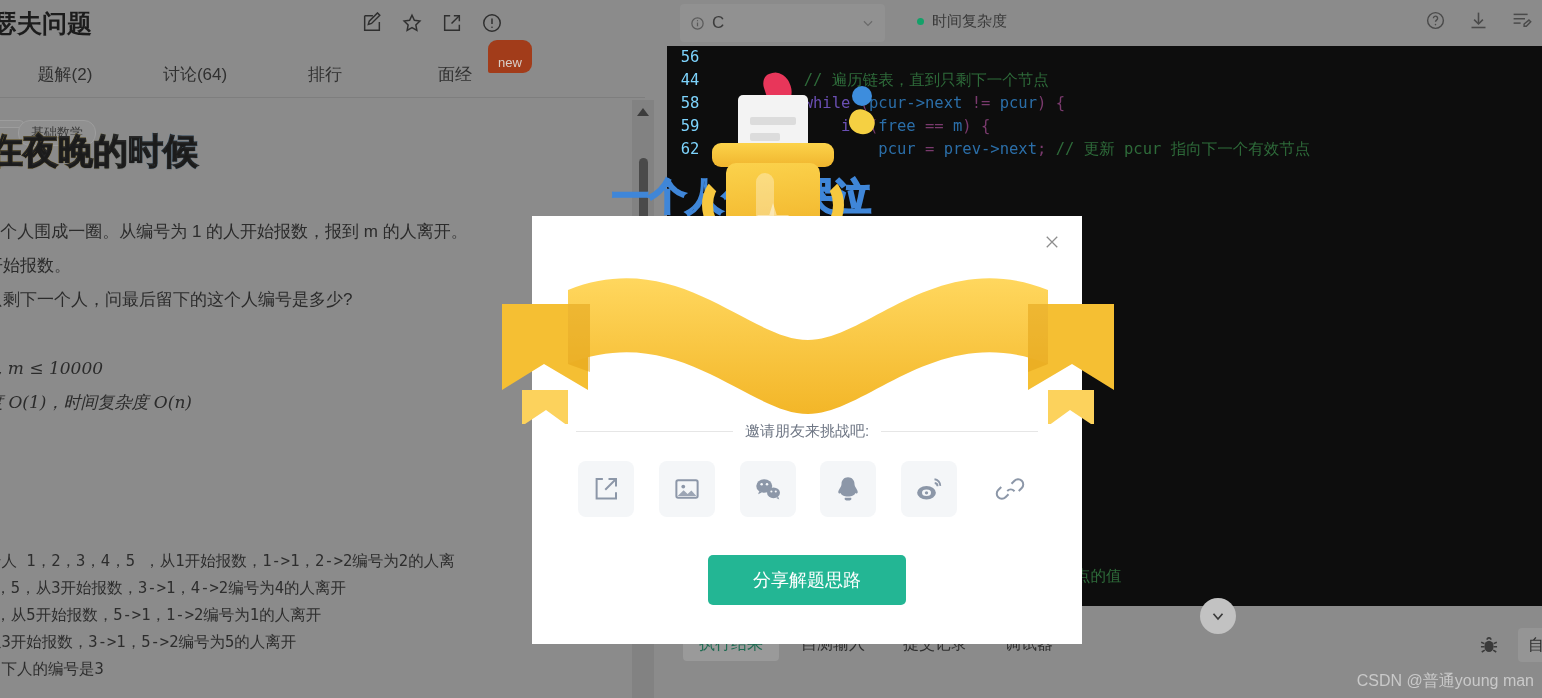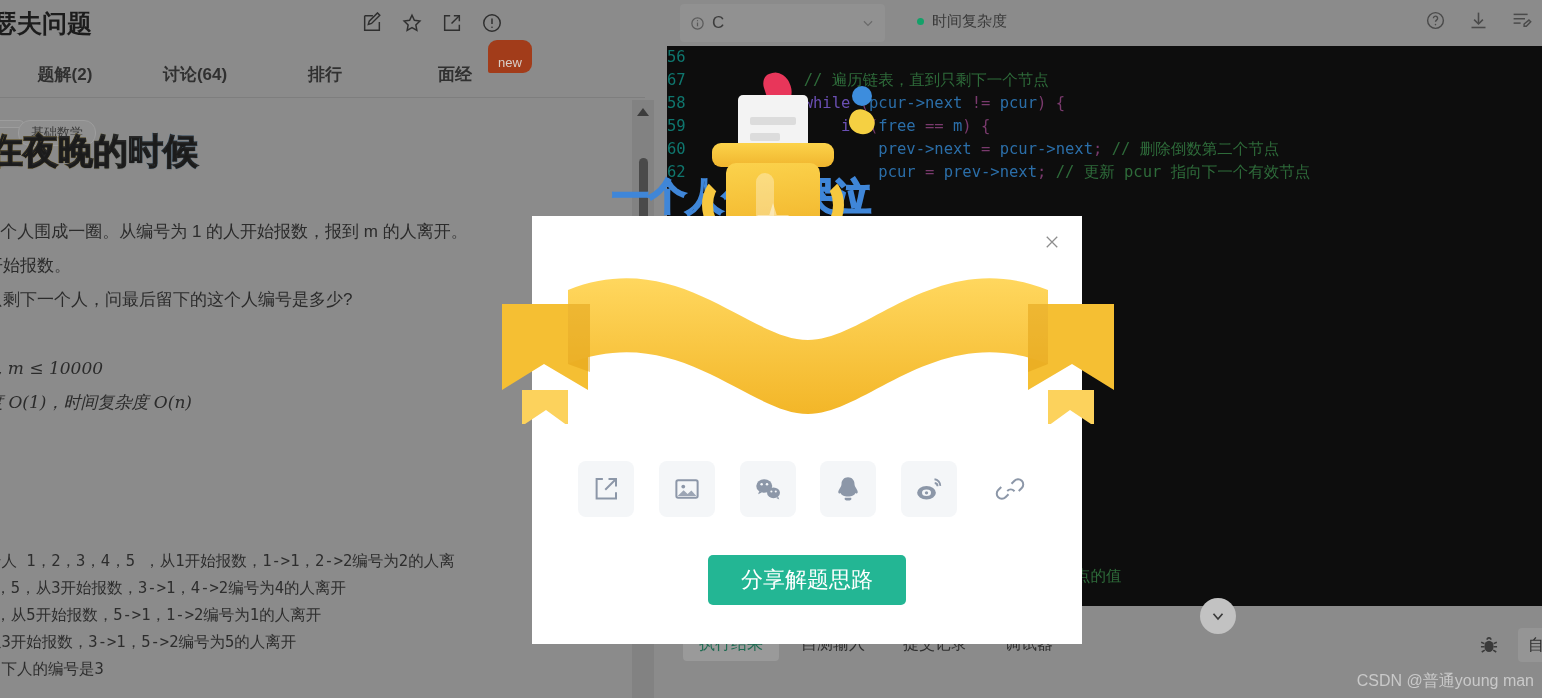--- a/index.html
+++ b/index.html
@@ -53,21 +53,20 @@
   .lp-tabs {
     position: absolute; left: 0; top: 52px;
     width: 645px; height: 46px;
     display: flex; align-items: center;
     border-bottom: 1px solid #7e7e7e;
   }
   .lp-tab {
     font-size: 17px; color: #303030;
     padding: 0 0; width: 130px; text-align: center;
     cursor: pointer;
-    font-weight: bold;
   }
 
   .tag-pill {
     position: absolute; left: 18px; top: 120px;
     background: #909090; border: 1px solid #9d9d9d;
     border-radius: 12px; padding: 3px 12px;
     font-size: 13px; color: #3a3a3a;
   }
   .tag-pill.half {
     left: -22px; top: 120px; width: 46px; overflow: hidden;
@@ -185,22 +184,22 @@
     overflow: hidden;
     font-family: "DejaVu Sans Mono", "Liberation Mono", monospace;
     font-size: 15.5px;
   }
   .code-line {
     position: relative; height: 23px; line-height: 23px;
     white-space: pre;
   }
   .ln {
     display: inline-block; width: 62px;
-    text-align: left; padding-right: 16px;
-    color: #0f766e;
+    text-align: center; padding-right: 16px;
+    color: #7dd3fc;
   }
   .tk-cmt { color: #2e6b3a; }
   .tk-kw  { color: #6a4fb3; }
   .tk-id  { color: #2b6ea8; }
   .tk-punc{ color: #7a3a6d; }
   .tk-num { color: #8a6a20; }
   .tk-plain { color: #3a3a3a; }
 
   .code-strip {
     position: absolute; left: 0; top: 598px;
@@ -374,21 +373,21 @@
     color: #8c97a8; cursor: pointer;
   }
   .share-btn.plain { background: transparent; }
   .share-btn svg { display: block; width: 30px; height: 30px; }
 
   .share-cta {
     position: absolute; left: 176px; top: 339px;
     width: 198px; height: 50px;
     background: #23b694; color: #ffffff;
     border: none; border-radius: 5px;
-    font-size: 22px; font-family: inherit;
+    font-size: 18px; font-family: inherit;
     cursor: pointer; z-index: 55;
   }
   .modal-foot {
     position: absolute; left: 0; top: 404px;
     width: 550px; height: 24px; background: #fff; z-index: 54;
   }
 
   
   .watermark {
     position: absolute; right: 8px; bottom: 6px;
@@ -518,24 +517,23 @@
               <path d="M3 15h8"></path>
             <path d="M20.5 11.5l2 2-5 5H15v-2.5z"></path>
           </svg>
         </span>
       </div>
     </div>
 
     <div class="code-area">
       <div id="code-lines">
           <div class="code-line"><span class="ln">56</span></div>
-          <div class="code-line"><span class="ln">67</span><span class="tk-plain">        </span><span class="tk-cmt">// 遍历链表，直到只剩下一个节点</span></div>
+          <div class="code-line"><span class="ln">44</span><span class="tk-plain">        </span><span class="tk-cmt">// 遍历链表，直到只剩下一个节点</span></div>
           <div class="code-line"><span class="ln">58</span><span class="tk-plain">        </span><span class="tk-kw">while</span><span class="tk-punc"> (</span><span class="tk-id">pcur-&gt;next</span><span class="tk-punc"> != </span><span class="tk-id">pcur</span><span class="tk-punc">) {</span></div>
           <div class="code-line"><span class="ln">59</span><span class="tk-plain">            </span><span class="tk-kw">if</span><span class="tk-punc"> (</span><span class="tk-id">free</span><span class="tk-punc"> == </span><span class="tk-id">m</span><span class="tk-punc">) {</span></div>
-          <div class="code-line"><span class="ln">60</span><span class="tk-plain">                </span><span class="tk-id">prev-&gt;next</span><span class="tk-punc"> = </span><span class="tk-id">pcur-&gt;next</span><span class="tk-punc">; </span><span class="tk-cmt">// 删除倒数第二个节点</span></div>
           <div class="code-line"><span class="ln">62</span><span class="tk-plain">                </span><span class="tk-id">pcur</span><span class="tk-punc"> = </span><span class="tk-id">prev-&gt;next</span><span class="tk-punc">; </span><span class="tk-cmt">// 更新 pcur 指向下一个有效节点</span></div>
         </div>
     </div>
     <div class="code-strip"></div>
 
     <div class="hidden-line">点的值</div>
 
     <div class="collapse-btn">
       <svg viewBox="0 0 24 24" fill="none" stroke="currentColor" stroke-width="2.2">
           <path d="M6 9l6 7 6-7"></path>
@@ -610,20 +608,25 @@
 
         <path d="M70 46 C 180 2, 250 96, 310 96 C 370 96, 440 2, 550 46
                  L550 120 C 440 76, 370 170, 310 170 C 250 170, 180 76, 70 120 Z" fill="url(#rg2)"></path>
 
         <path d="M70 120 L70 60 L92 60 L92 128 Z" fill="#e2a318" opacity=".55"></path>
         <path d="M530 60 L550 60 L550 120 L530 128 Z" fill="#e2a318" opacity=".55"></path>
       </svg>
     </div>
 
 
+    <div class="invite-row">
+      <span class="invite-line"></span>
+      <span class="invite-text">邀请朋友来挑战吧:</span>
+      <span class="invite-line"></span>
+    </div>
 
     <div class="share-icons">
       <div class="share-btn">
         <svg viewBox="0 0 24 24" fill="none" stroke="currentColor" stroke-width="1.6">
           <path d="M9.5 4H4.5v15.5H20V14.5"></path>
             <path d="M14 4h6v6"></path>
             <path d="M20 4l-8.6 8.6"></path>
         </svg>
       </div>
       <div class="share-btn">

